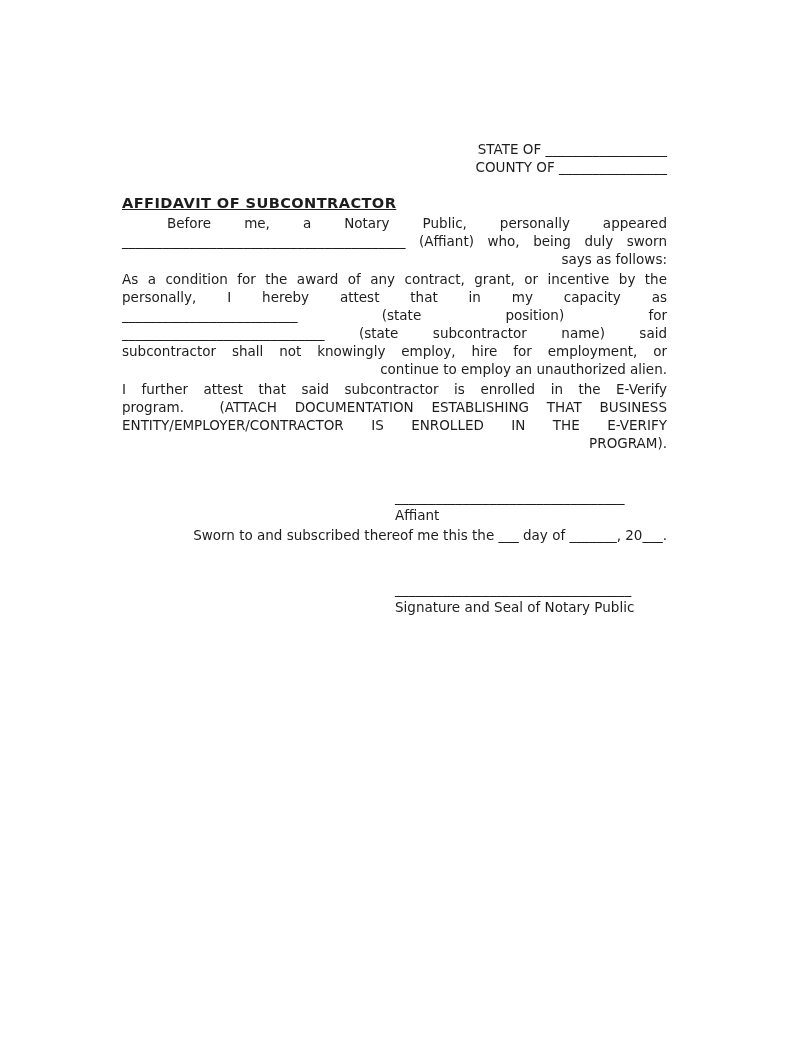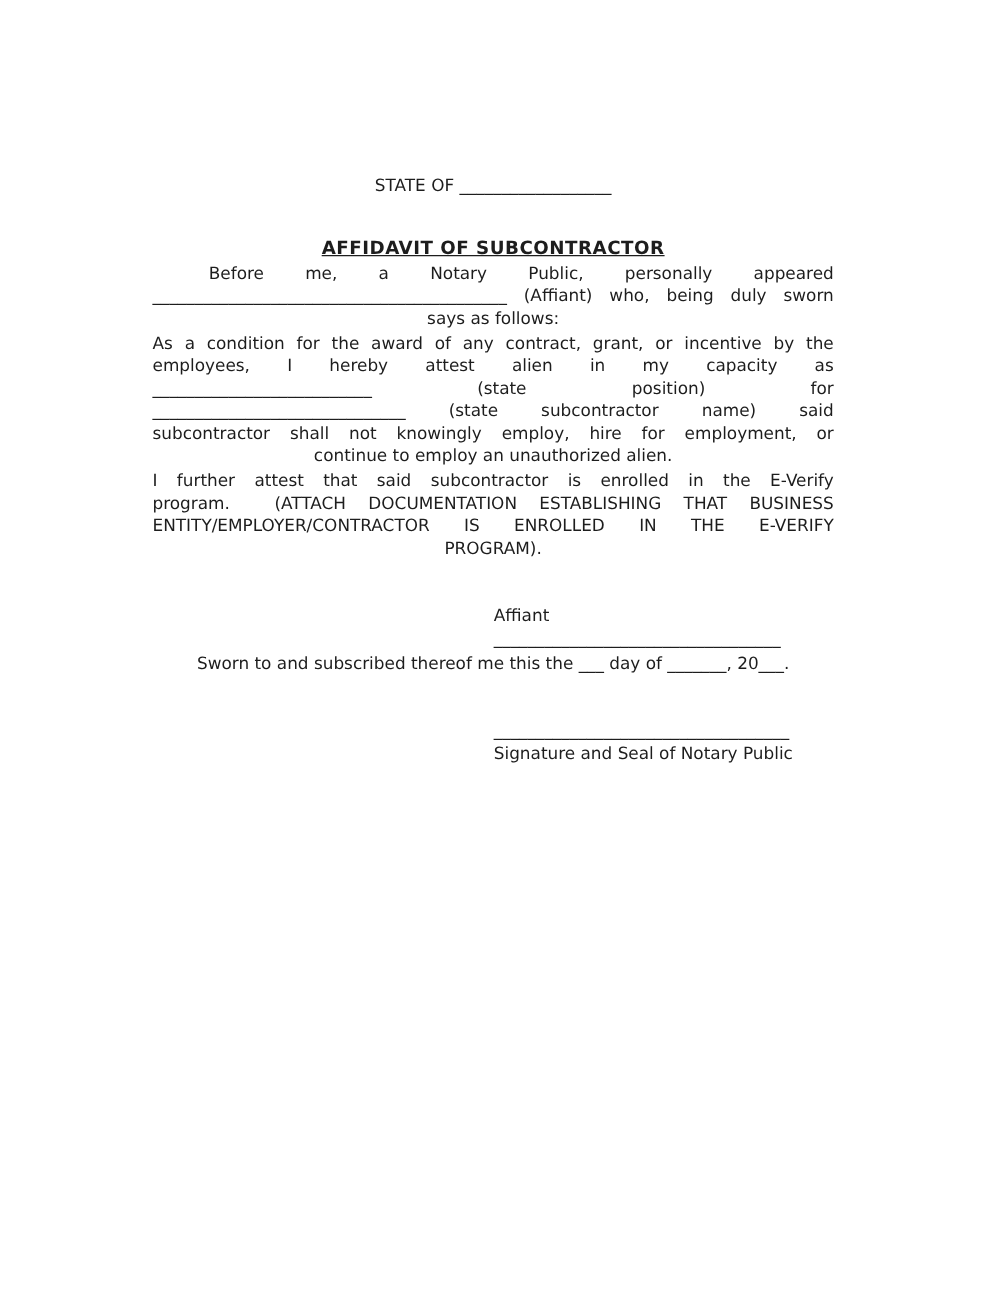--- a/index.html
+++ b/index.html
@@ -12,71 +12,72 @@
     padding: 140px 123px 0 122px;
     font-family: "DejaVu Sans", sans-serif;
     font-size: 13.5px;
     line-height: 18px;
     color: #1d1d1d;
     overflow: hidden;
   }
   .line { white-space: pre-wrap; }
   
   .j { text-align: justify; text-align-last: justify; -moz-text-align-last: justify; }
-  .n { text-align: center; }
+  .n { text-align: right; }
   .indent { text-indent: 45px; }
   .doc-title {
-    margin-top: 32px;
-    text-align: center;
+    margin-top: 18px;
+    text-align: left;
     font-weight: bold;
     font-size: 14.6px;
     letter-spacing: 0.4px;
     line-height: 18px;
   }
   .doc-title span { text-decoration: underline; }
   .para { margin-top: 2px; }
   .sig-block { margin-top: 36px; margin-left: 273px; }
   .sig-block .line { text-align: left; }
 </style>
 </head>
 <body>
 
 <div class="page">
 
   <div class="line n">STATE OF __________________</div>
+  <div class="line n">COUNTY OF ________________</div>
 
   <div class="doc-title">
     <span>AFFIDAVIT OF SUBCONTRACTOR</span>
   </div>
 
   <div class="para">
     <div class="line j indent">Before me, a Notary Public, personally appeared</div>
     <div class="line j">__________________________________________ (Affiant) who, being duly sworn</div>
     <div class="line n">says as follows:</div>
   </div>
 
   <div class="para">
     <div class="line j">As a condition for the award of any contract, grant, or incentive by the</div>
-    <div class="line j">employees, I hereby attest alien in my capacity as</div>
+    <div class="line j">personally, I hereby attest that in my capacity as</div>
     <div class="line j">__________________________ (state position) for</div>
     <div class="line j">______________________________ (state subcontractor name) said</div>
     <div class="line j">subcontractor shall not knowingly employ, hire for employment, or</div>
     <div class="line n">continue to employ an unauthorized alien.</div>
   </div>
 
   <div class="para">
     <div class="line j">I further attest that said subcontractor is enrolled in the E-Verify</div>
     <div class="line j">program.  (ATTACH DOCUMENTATION ESTABLISHING THAT BUSINESS</div>
     <div class="line j">ENTITY/EMPLOYER/CONTRACTOR IS ENROLLED IN THE E-VERIFY</div>
     <div class="line n">PROGRAM).</div>
   </div>
 
   <div class="sig-block">
+    <div class="line">__________________________________</div>
     <div class="line">Affiant</div>
-    <div class="line">__________________________________</div>
   </div>
 
   <div class="para">
     <div class="line n">Sworn to and subscribed thereof me this the ___ day of _______, 20___.</div>
   </div>
 
   <div class="para">
   </div>
 
   <div class="sig-block">

